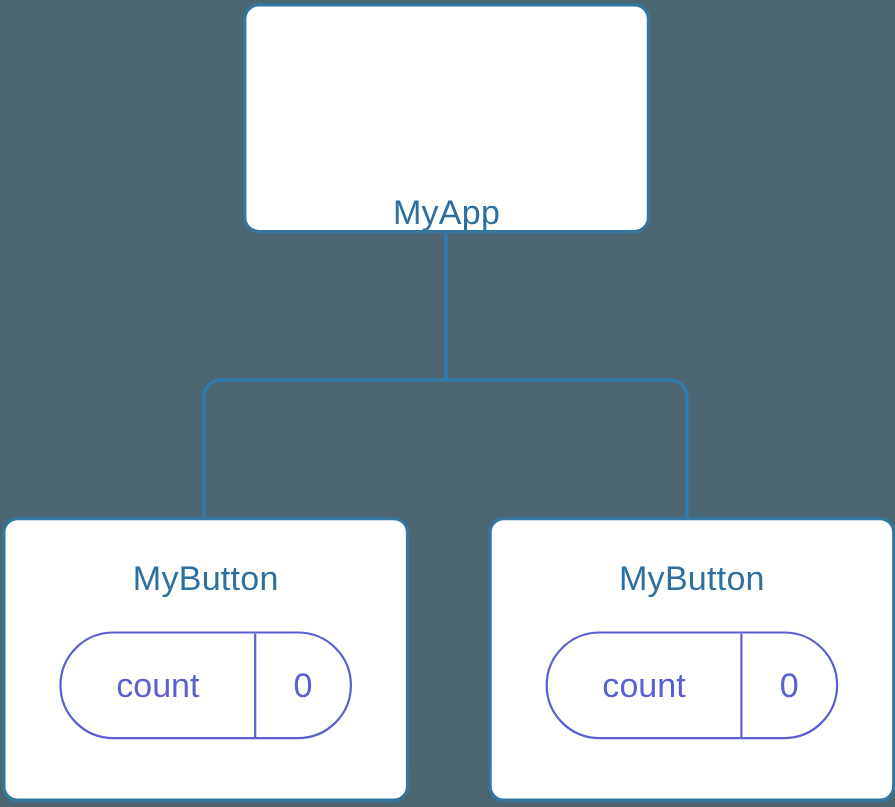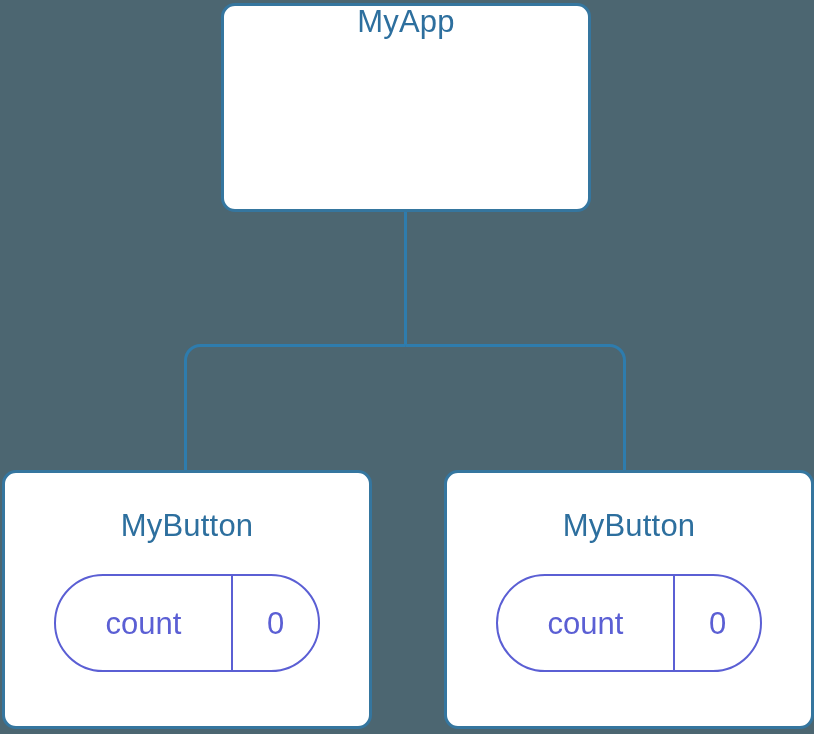--- a/index.html
+++ b/index.html
@@ -46,21 +46,21 @@
     line-height: 1;
     letter-spacing: 0.2px;
     white-space: nowrap;
   }
   
   #node-root {
     left: 221px;
     top: 3px;
     width: 370px;
     height: 209px;
-    justify-content: flex-start;
+    justify-content: flex-end;
   }
   
   .node-child {
     top: 470px;
     height: 259px;
     justify-content: flex-start;
   }
   #node-child-0 {
     left: 2px;
     width: 370px;

